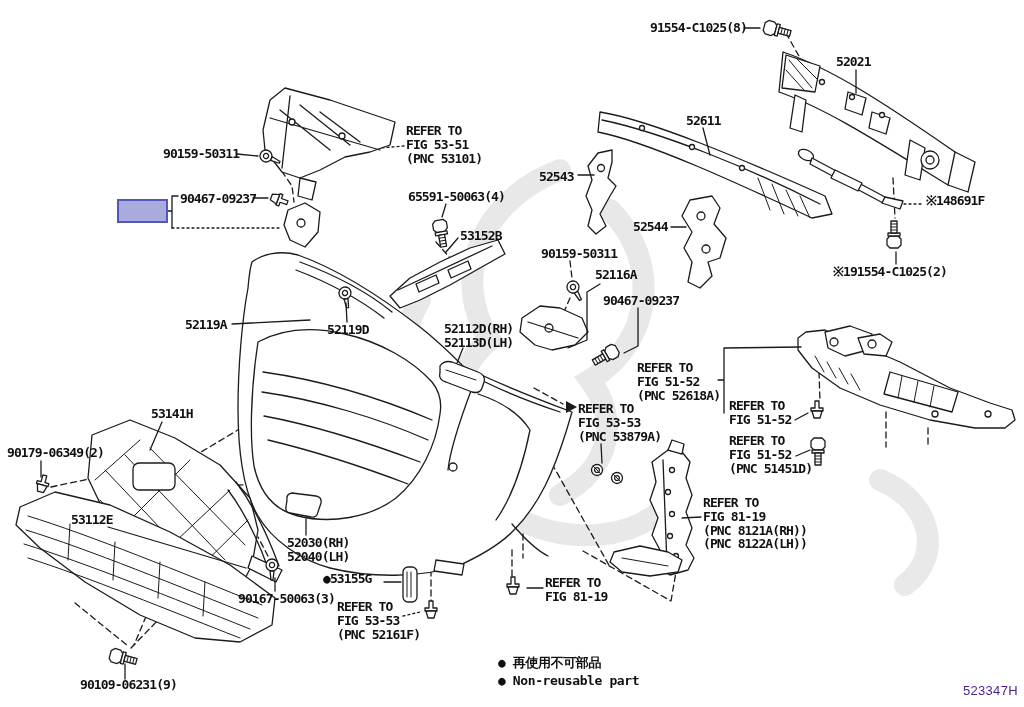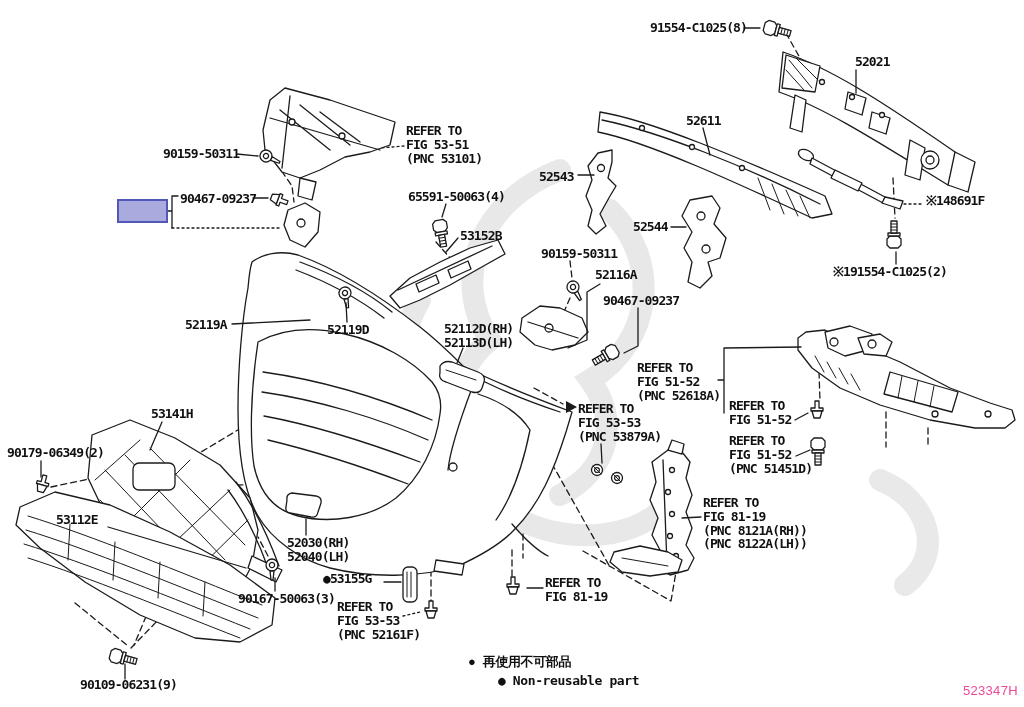--- a/index.html
+++ b/index.html
@@ -3,21 +3,21 @@
 <meta charset="utf-8">
 <style>
   html,body{margin:0;padding:0;background:#fff;}
   .stage{position:relative;width:1024px;height:707px;background:#ffffff;overflow:hidden;
          font-family:"DejaVu Sans Mono","Liberation Mono",monospace;}
   .stage svg{position:absolute;left:0;top:0;}
   #labels-layer{position:absolute;left:0;top:0;width:1024px;height:527px;}
   .lbl{position:absolute;font:700 13px/13.8px "DejaVu Sans Mono","Liberation Mono",monospace;
        letter-spacing:-0.9px;color:#101010;white-space:pre;}
   .lbl.note{letter-spacing:-0.4px;}
-  .lbl.code{font:400 13px/14px "Liberation Sans","DejaVu Sans",sans-serif;letter-spacing:0.3px;color:#ec4899;}
+  .lbl.code{font:400 13px/14px "Liberation Sans","DejaVu Sans",sans-serif;letter-spacing:0.3px;color:#4c1d95;}
   .ln{stroke:#1b1b1b;stroke-width:1.3;fill:none;stroke-linejoin:round;stroke-linecap:round;}
   .pt{stroke:#1b1b1b;stroke-width:1.3;fill:#ffffff;stroke-linejoin:round;}
   .dash{stroke-dasharray:6 4;}
   .dots{stroke-dasharray:2 3;}
   .thin{stroke-width:1;}
 </style>
 </head>
 <body>
 
 <div class="stage">
@@ -268,21 +268,21 @@
     <path class="ln" d="M701,517 L682,518"></path>
     <path class="ln" d="M527,588 L543,588"></path>
     <path class="ln" d="M125,664 L125,679"></path>
   </g>
 
   <rect x="118" y="200" width="49" height="22" fill="#a9abde" stroke="#5158b8" stroke-width="2"></rect>
 </svg>
 
 <div id="labels-layer">
       <div class="lbl" style="left: 650px; top: 21px;">91554-C1025(8)</div>
-      <div class="lbl" style="left: 836px; top: 55px; margin-left: 19px;">52021</div>
+      <div class="lbl" style="left: 836px; top: 55px;">52021</div>
       <div class="lbl" style="left: 686px; top: 114px;">52611</div>
       <div class="lbl" style="left: 406px; top: 124px;">REFER TO
 FIG 53-51
 (PNC 53101)</div>
       <div class="lbl" style="left: 163px; top: 147px;">90159-50311</div>
       <div class="lbl" style="left: 180px; top: 192px;">90467-09237</div>
       <div class="lbl" style="left: 408px; top: 190px;">65591-50063(4)</div>
       <div class="lbl" style="left: 460px; top: 229px;">53152B</div>
       <div class="lbl" style="left: 539px; top: 170px;">52543</div>
       <div class="lbl" style="left: 633px; top: 220px;">52544</div>
@@ -301,32 +301,32 @@
       <div class="lbl" style="left: 729px; top: 399px;">REFER TO
 FIG 51-52</div>
       <div class="lbl" style="left: 729px; top: 434px;">REFER TO
 FIG 51-52
 (PNC 51451D)</div>
       <div class="lbl" style="left: 578px; top: 402px;">REFER TO
 FIG 53-53
 (PNC 53879A)</div>
       <div class="lbl" style="left: 151px; top: 407px;">53141H</div>
       <div class="lbl" style="left: 7px; top: 446px;">90179-06349(2)</div>
-      <div class="lbl" style="left: 56px; top: 513px;">53112E</div>
+      <div class="lbl" style="left: 71px; top: 513px;">53112E</div>
       <div class="lbl" style="left: 287px; top: 536px;">52030(RH)
 52040(LH)</div>
       <div class="lbl" style="left: 323px; top: 572px;">●53155G</div>
       <div class="lbl" style="left: 238px; top: 592px;">90167-50063(3)</div>
       <div class="lbl" style="left: 337px; top: 600px;">REFER TO
 FIG 53-53
 (PNC 52161F)</div>
       <div class="lbl" style="left: 703px; top: 496px;">REFER TO
 FIG 81-19
 (PNC 8121A(RH))
 (PNC 8122A(LH))</div>
       <div class="lbl" style="left: 545px; top: 576px;">REFER TO
 FIG 81-19</div>
       <div class="lbl" style="left: 80px; top: 678px;">90109-06231(9)</div>
-      <div class="lbl note" style="left: 468px; top: 656px; font-family: Liberation Mono, monospace;">● 再使用不可部品</div>
+      <div class="lbl note" style="left: 498px; top: 656px;">● 再使用不可部品</div>
       <div class="lbl note" style="left: 498px; top: 674px;">● Non-reusable part</div>
       <div class="lbl code" style="left: 963px; top: 684px;">523347H</div>
     </div>
 </div>
 
 </body></html>

